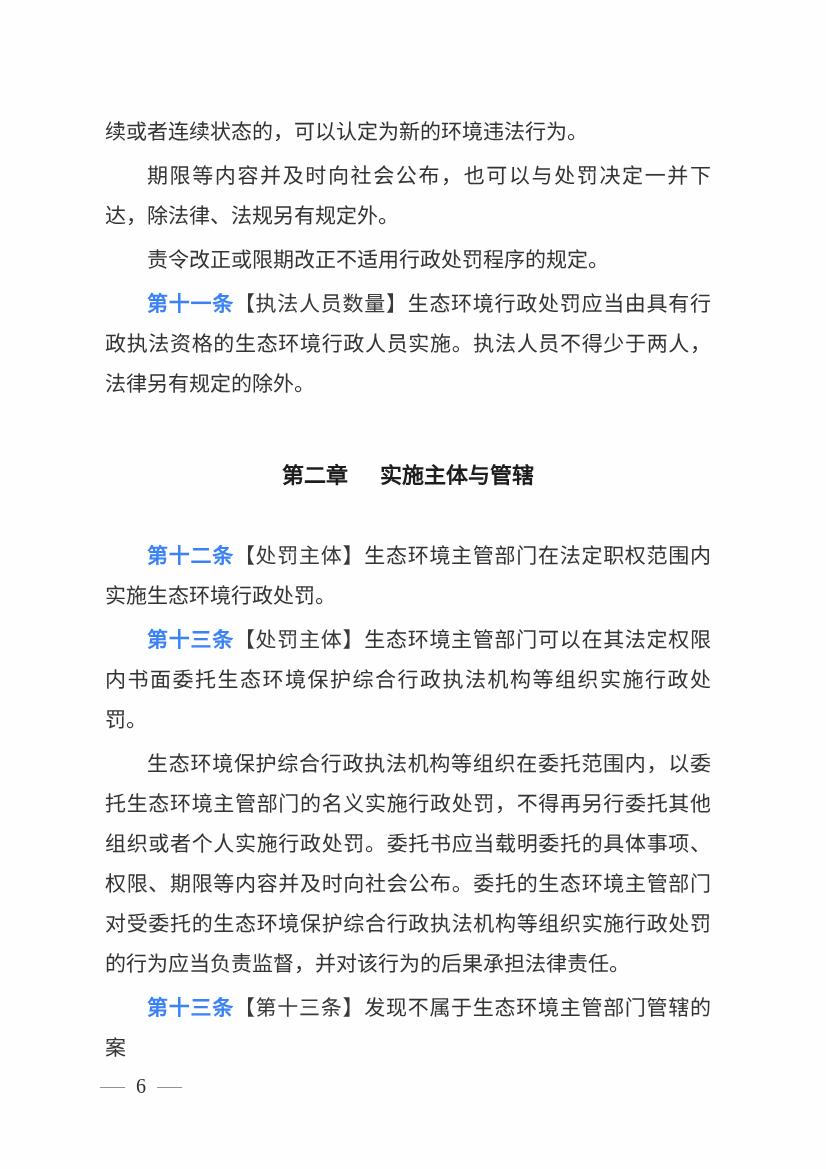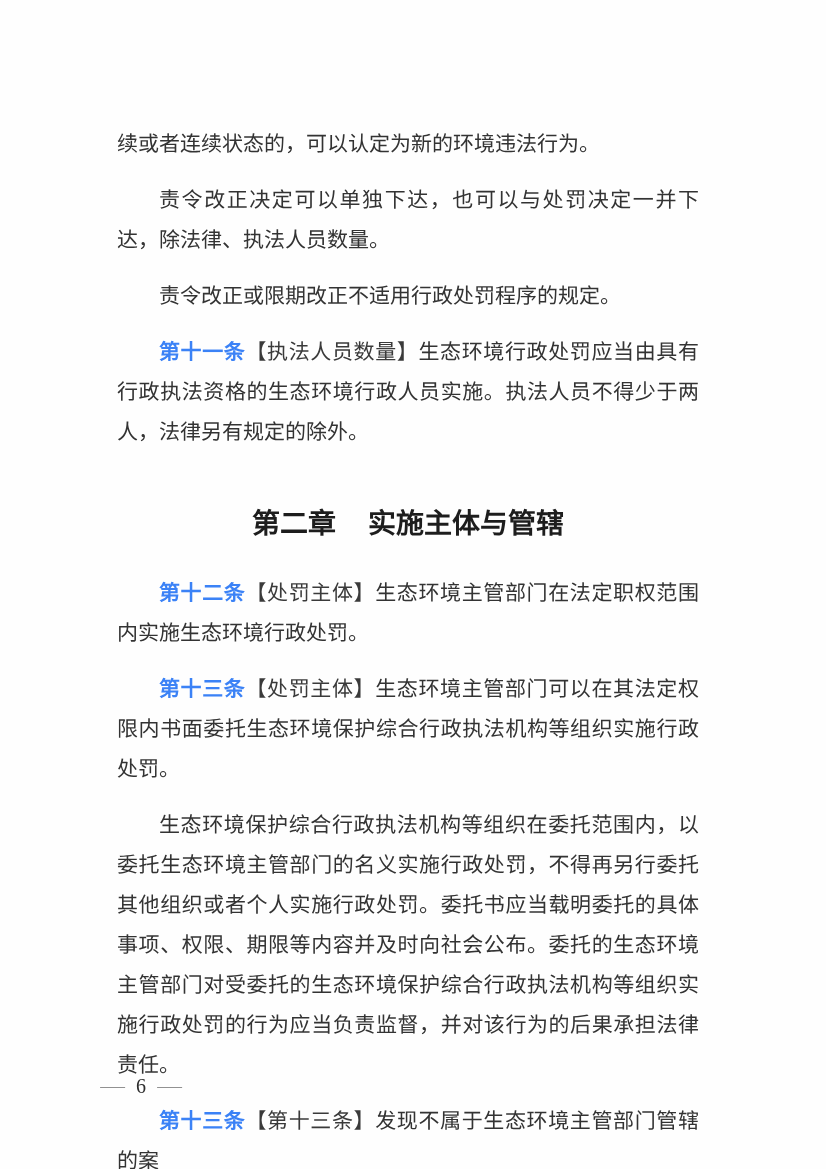--- a/index.html
+++ b/index.html
@@ -23,39 +23,39 @@
     position: absolute;
     left: 101px;
     top: 108px;
     width: 614px;
     font-size: 21px;
     line-height: 40px;
     color: #333333;
     text-align: justify;
   }
   .para {
-    margin: 16px;
+    margin: 4px;
     padding: 0;
   }
   .para.indent {
     text-indent: 2em;
   }
   .article-no {
     font-weight: 700;
     color: #3b82f6;
     font-family: "Liberation Sans", "DejaVu Sans", sans-serif;
   }
   .article-title {
     color: #3a3a3a;
   }
   .chapter {
-    margin: 52px 0 29px 0;
+    margin: 52px 0 40px 0;
     padding: 0;
     text-align: center;
-    font-size: 28px;
+    font-size: 22px;
     font-weight: 700;
     line-height: 40px;
     color: #1d1d1d;
     font-family: "Liberation Sans", "DejaVu Sans", sans-serif;
     text-indent: 0;
   }
   .chapter-gap {
     display: inline-block;
     width: 32px;
   }
@@ -80,21 +80,21 @@
 </style>
 </head>
 <body>
 
 <div class="page">
 
   <div class="content">
 
     <p class="para">续或者连续状态的，可以认定为新的环境违法行为。</p>
 
-    <p class="para indent">责令改正决定可以单独下达，也可以与处罚决定一并下达，除法律、执法人员数量。</p>
+    <p class="para indent">期限等内容并及时向社会公布，也可以与处罚决定一并下达，除法律、法规另有规定外。</p>
 
     <p class="para indent">责令改正或限期改正不适用行政处罚程序的规定。</p>
 
     <p class="para indent"><span class="article-no">第十一条</span><span class="article-title">【执法人员数量】</span><span>生态环境行政处罚应当由具有行政执法资格的生态环境行政人员实施。执法人员不得少于两人，法律另有规定的除外。</span></p>
 
     <h2 class="chapter"><span>第二章</span><span class="chapter-gap"></span><span>实施主体与管辖</span></h2>
 
     <p class="para indent"><span class="article-no">第十二条</span><span class="article-title">【处罚主体】</span><span>生态环境主管部门在法定职权范围内实施生态环境行政处罚。</span></p>
 
 

